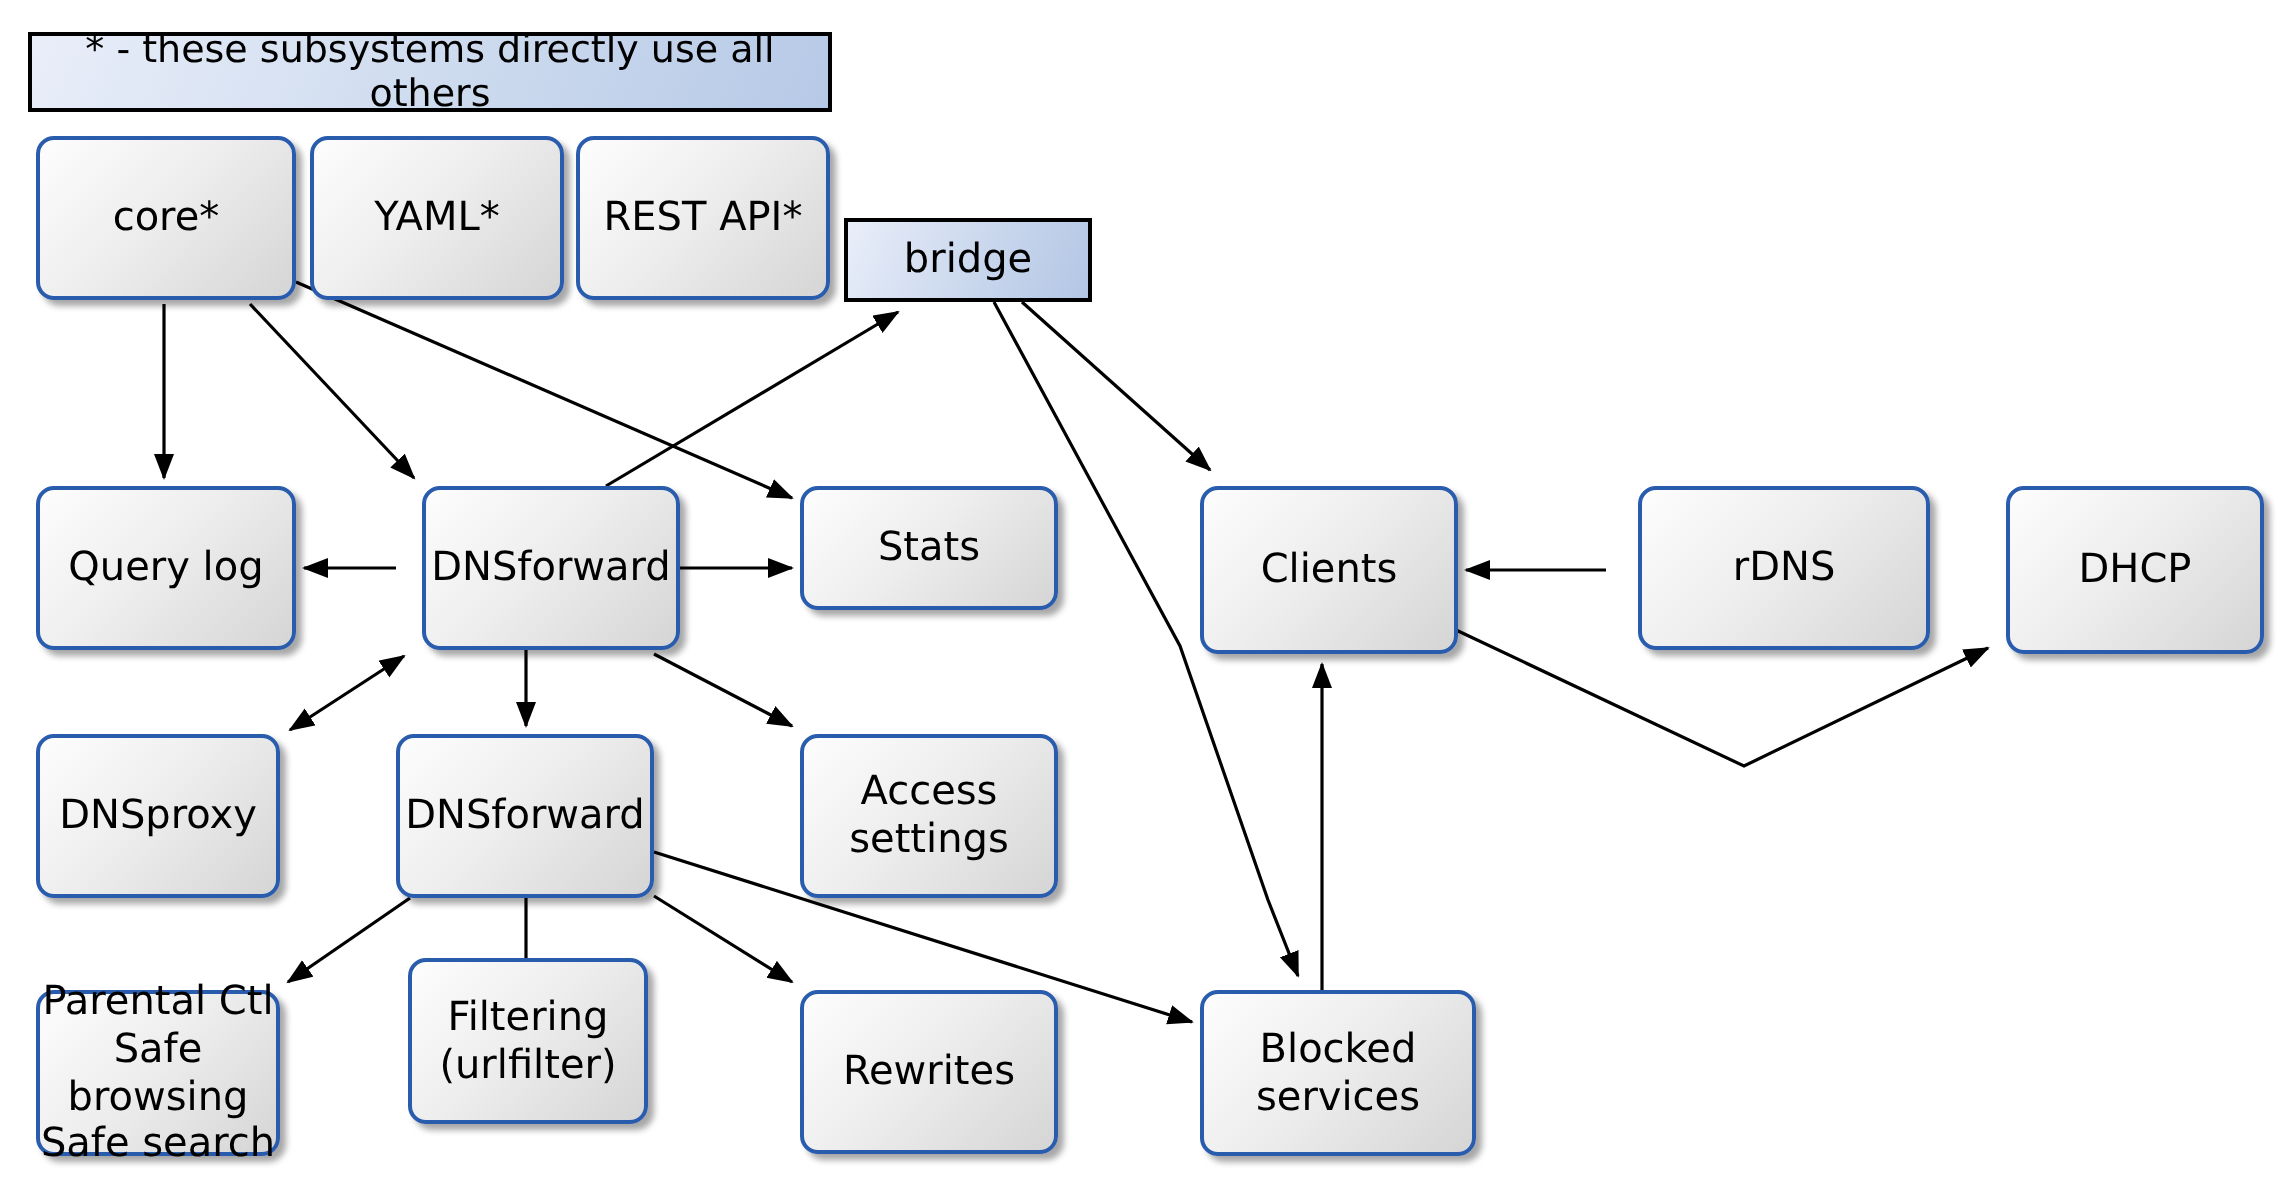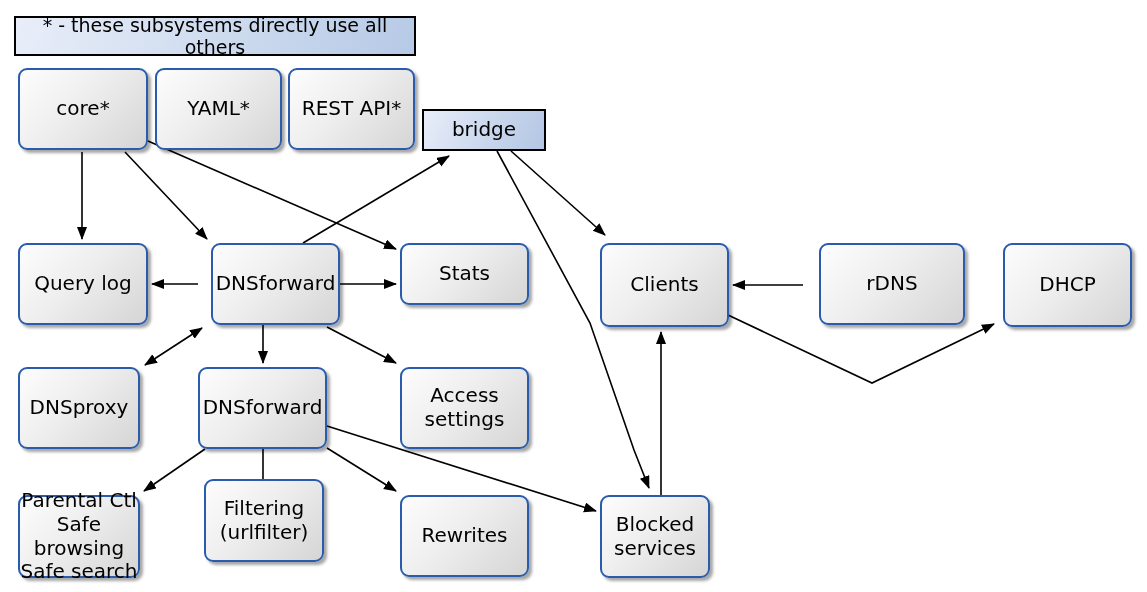--- a/index.html
+++ b/index.html
@@ -86,16 +86,16 @@
       <div class="box gray" style="left: 18px; top: 367px; width: 122px; height: 82px;">DNSproxy</div>
       <div class="box gray" style="left: 198px; top: 367px; width: 129px; height: 82px;">DNSforward</div>
       <div class="box gray" style="left: 400px; top: 367px; width: 129px; height: 82px;">Access
 settings</div>
       <div class="box gray" style="left: 18px; top: 495px; width: 122px; height: 83px;">Parental Ctl
 Safe browsing
 Safe search</div>
       <div class="box gray" style="left: 204px; top: 479px; width: 120px; height: 83px;">Filtering
 (urlfilter)</div>
       <div class="box gray" style="left: 400px; top: 495px; width: 129px; height: 82px;">Rewrites</div>
-      <div class="box gray" style="left: 600px; top: 495px; width: 110px; height: 83px;">Blocked
+      <div class="box gray" style="left: 600px; top: 495px; width: 138px; height: 83px;">Blocked
 services</div>
     </div>
 </div>
 
 </body></html>

